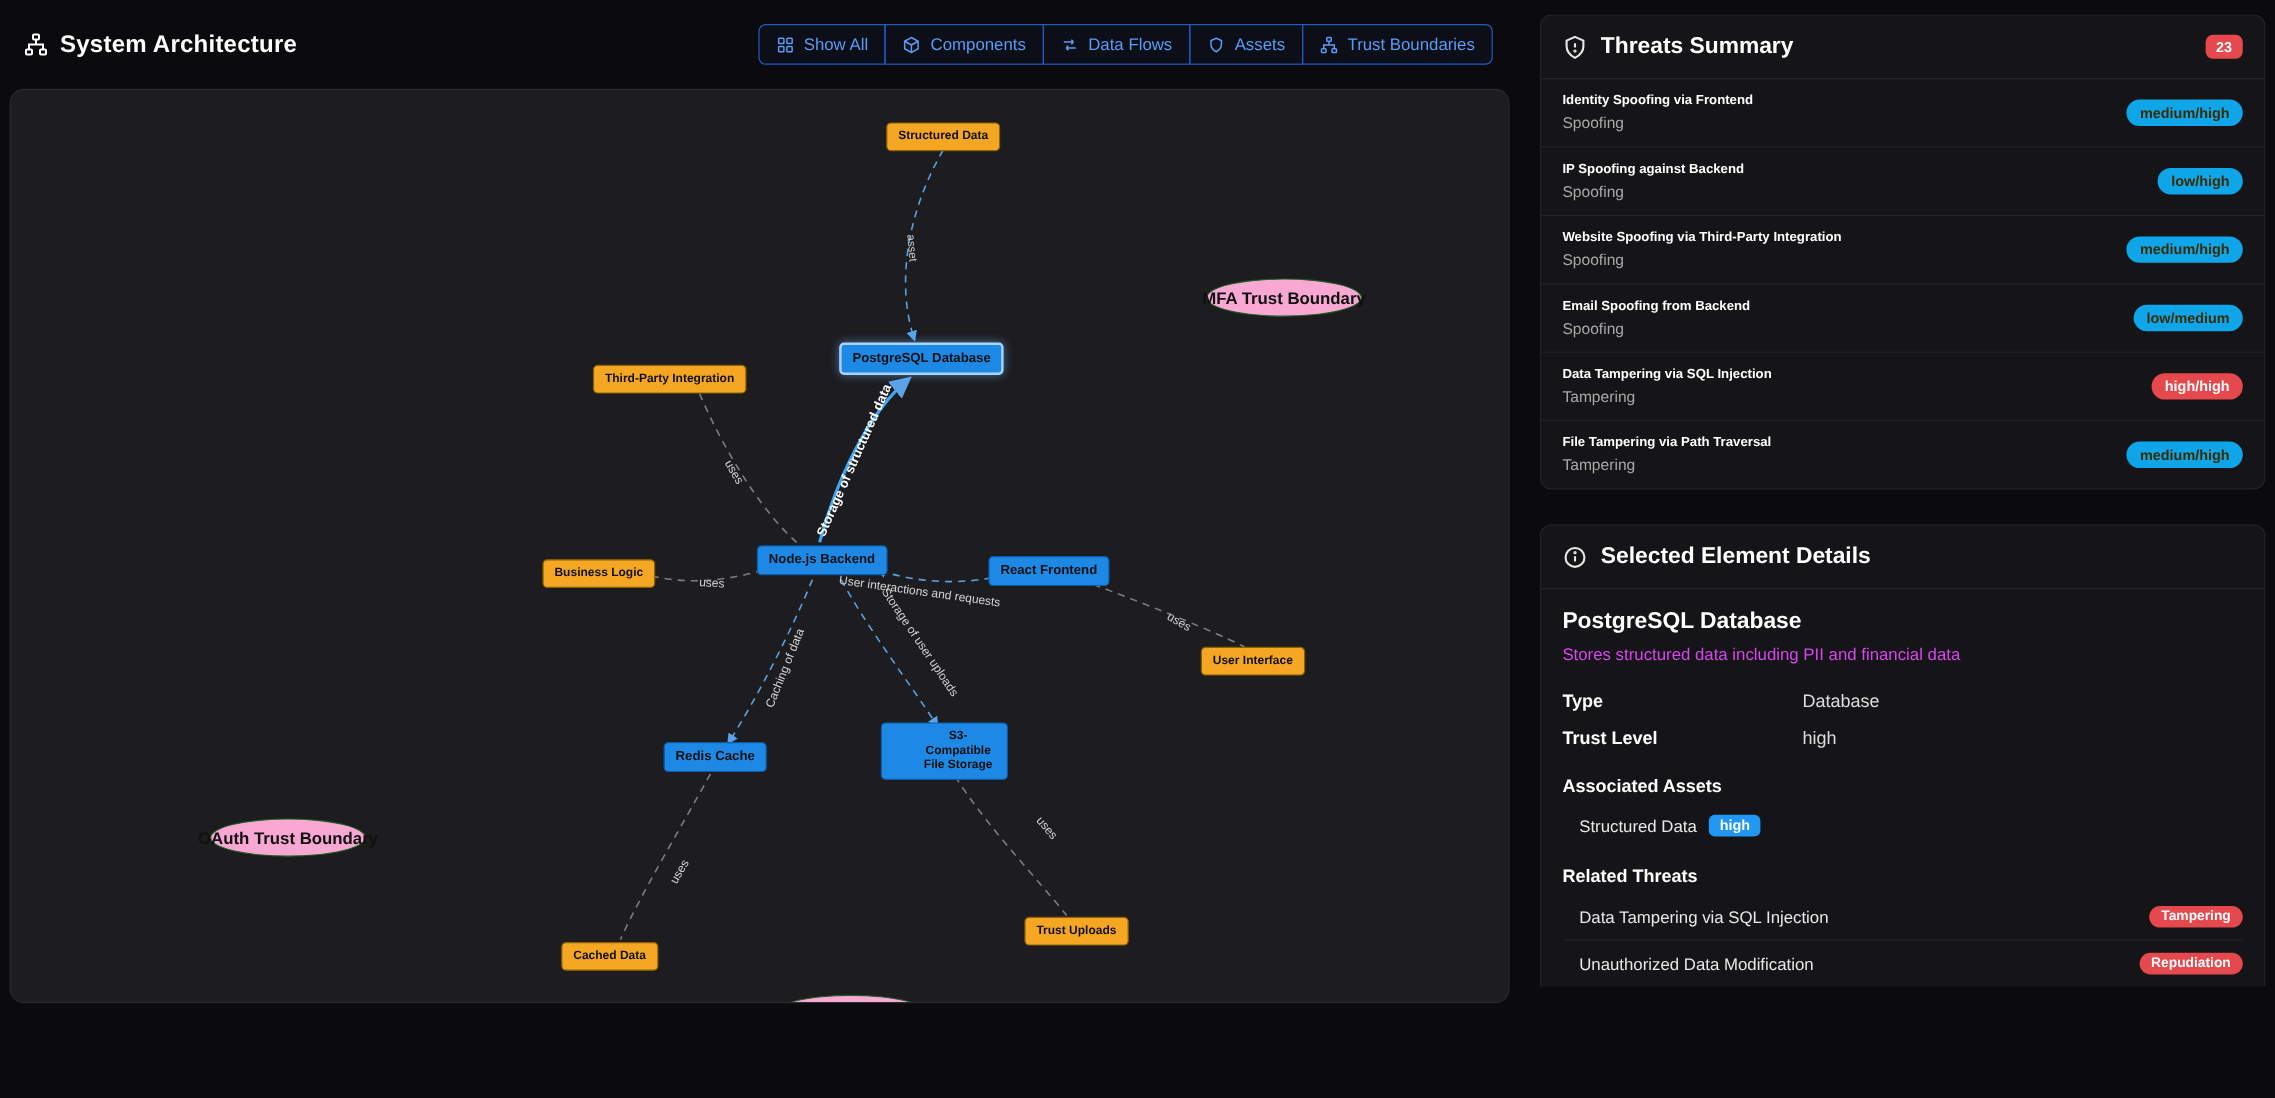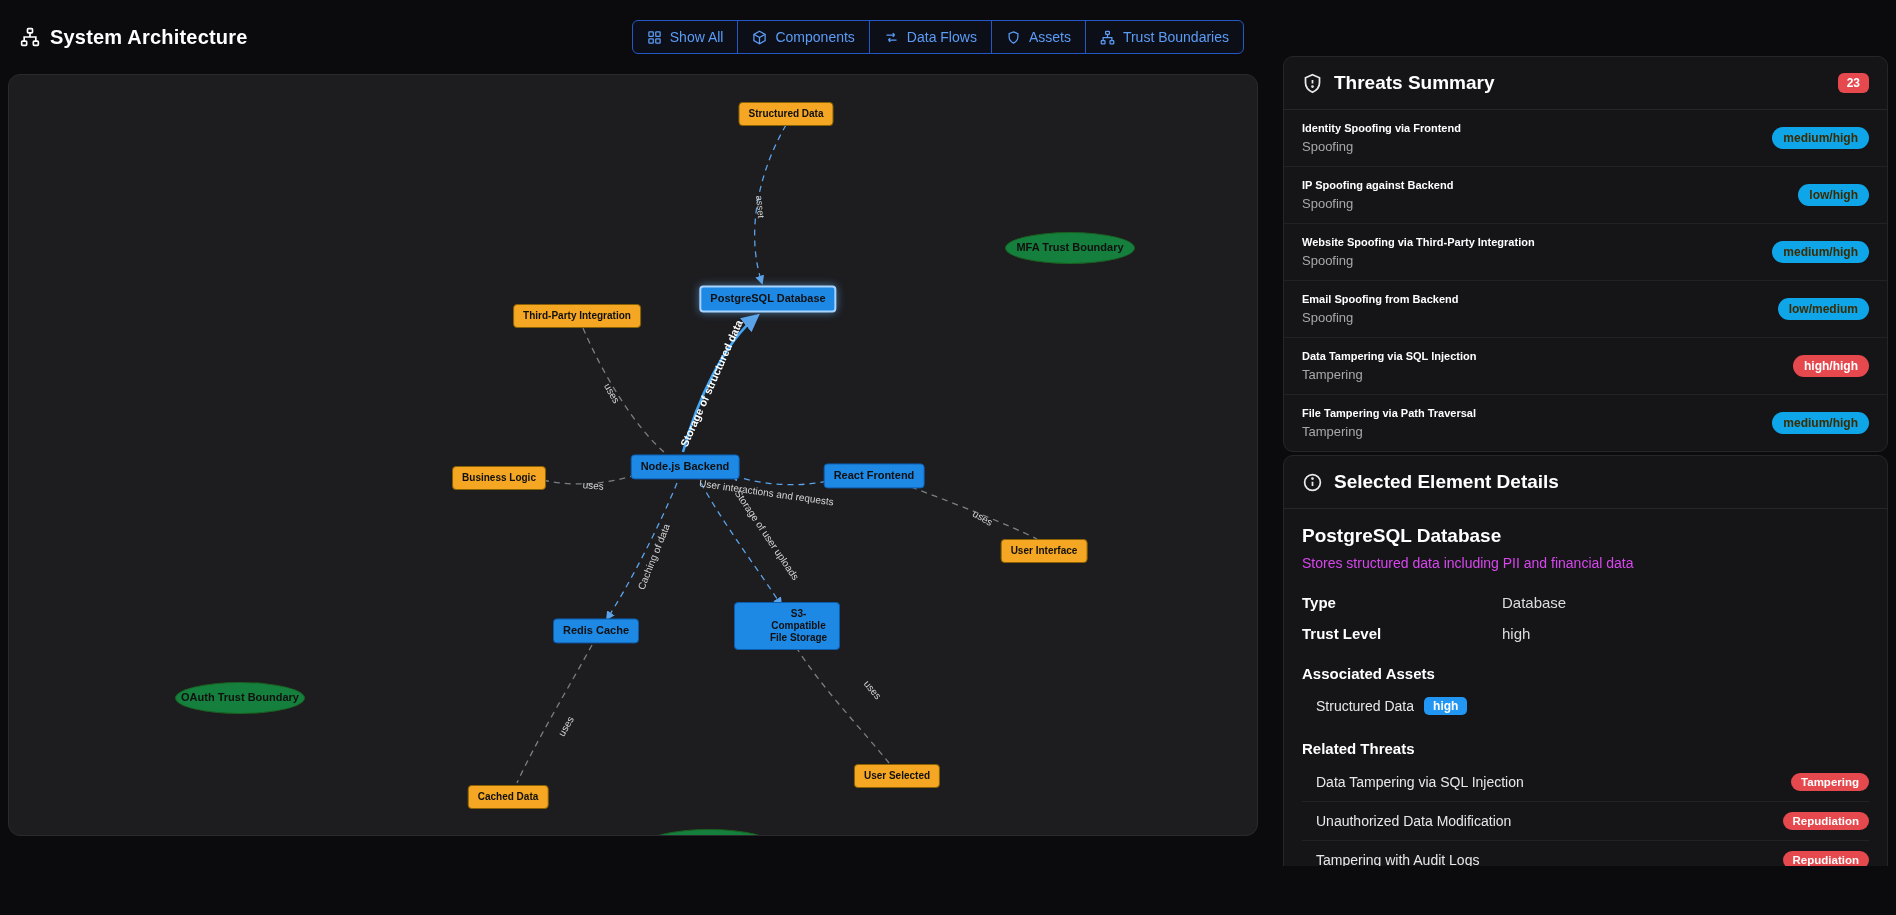--- a/index.html
+++ b/index.html
@@ -55,29 +55,29 @@
     position:absolute; transform:translate(-50%,-50%);
     font-size:11px; font-weight:700; color:#101010;
     padding:5px 9px; border-radius:4px; white-space:nowrap;
     text-align:center; cursor:pointer; line-height:1.2;
   }
   .n-asset { background:#f5a623; border:1px solid #8a6100; font-size:10px; }
   .n-comp  { background:#1e88e5; border:1px solid #0b5cad; }
   .n-comp.selected { border:2px solid #a8d4ff; box-shadow:0 0 8px rgba(110,185,255,.55); }
   .n-wrap { white-space:normal; width:106px; font-size:10px; }
   .n-boundary {
-    background:#15803d; border:1px solid #1b5e20; border-radius:50%;
+    background:#f9a8d4; border:1px solid #1b5e20; border-radius:50%;
     width:130px; height:32px; display:flex; align-items:center; justify-content:center;
-    font-size:11px; font-weight:700; padding:0 6px; white-space:nowrap;
+    font-size:14px; font-weight:700; padding:0 6px; white-space:nowrap;
   }
 
   
   .right-panel {
     position:absolute; left:1283px; top:12px; width:605px; height:810px;
-    display:flex; flex-direction:column; gap:3px; overflow:hidden;margin-top:44px;
+    display:flex; flex-direction:column; gap:29px; overflow:hidden;
   }
   .card {
     background:#151518; border:1px solid #26262a; border-radius:10px;
     overflow:hidden; flex-shrink:0;
   }
   .card-header {
     display:flex; align-items:center; gap:11px;
     padding:15px 18px; border-bottom:1px solid #26262a;
   }
   .card-header h2 { font-size:19px; font-weight:700; }
@@ -220,31 +220,31 @@
     <text class="elbl" x="757" y="421" transform="rotate(8 757 421)">User interactions and requests</text>
     <text class="elbl" x="972" y="446" transform="rotate(30 972 446)">uses</text>
     <text class="elbl" x="648" y="483" transform="rotate(-68 648 483)">Caching of data</text>
     <text class="elbl" x="755" y="462" transform="rotate(56 755 462)">Storage of user uploads</text>
     <text class="elbl" x="560" y="653" transform="rotate(-60 560 653)">uses</text>
     <text class="elbl" x="861" y="617" transform="rotate(50 861 617)">uses</text>
   </svg>
 
   <div class="gnode n-asset" style="left:777px; top:39px;">Structured Data</div>
   <div class="gnode n-comp selected" style="left:759px; top:224px;">PostgreSQL Database</div>
-  <div class="gnode n-asset" style="left:568px; top:241px;">Third-Party Integration</div>
+  <div class="gnode n-asset" style="left:549px; top:241px;">Third-Party Integration</div>
   <div class="gnode n-boundary" style="left:1061px; top:173px;">MFA Trust Boundary</div>
   <div class="gnode n-asset" style="left:490px; top:403px;">Business Logic</div>
   <div class="gnode n-comp" style="left:676px; top:392px;">Node.js Backend</div>
   <div class="gnode n-comp" style="left:865px; top:401px;">React Frontend</div>
   <div class="gnode n-asset" style="left:1035px; top:476px;text-align:right;">User Interface</div>
   <div class="gnode n-comp" style="left:587px; top:556px;">Redis Cache</div>
   <div class="gnode n-comp n-wrap" style="left:778px; top:551px;padding-left:32px;">S3-Compatible File Storage</div>
   <div class="gnode n-boundary" style="left:231px; top:623px;">OAuth Trust Boundary</div>
   <div class="gnode n-asset" style="left:499px; top:722px;">Cached Data</div>
-  <div class="gnode n-asset" style="left:888px; top:701px;">User Selected</div>
+  <div class="gnode n-asset" style="left:888px; top:701px;">Trust Uploads</div>
   <div class="gnode n-boundary" style="left:700px; top:770px;"></div>
 </div>
 
 <aside class="right-panel">
 
   <section class="card">
     <header class="card-header">
       <span class="card-ic">
         <svg viewBox="0 0 24 24" fill="none" stroke="currentColor" stroke-width="2">
           <path d="M12 2l8 3.5v5.5c0 5.5-4 9-8 11-4-2-8-5.5-8-11V5.5z"></path>

